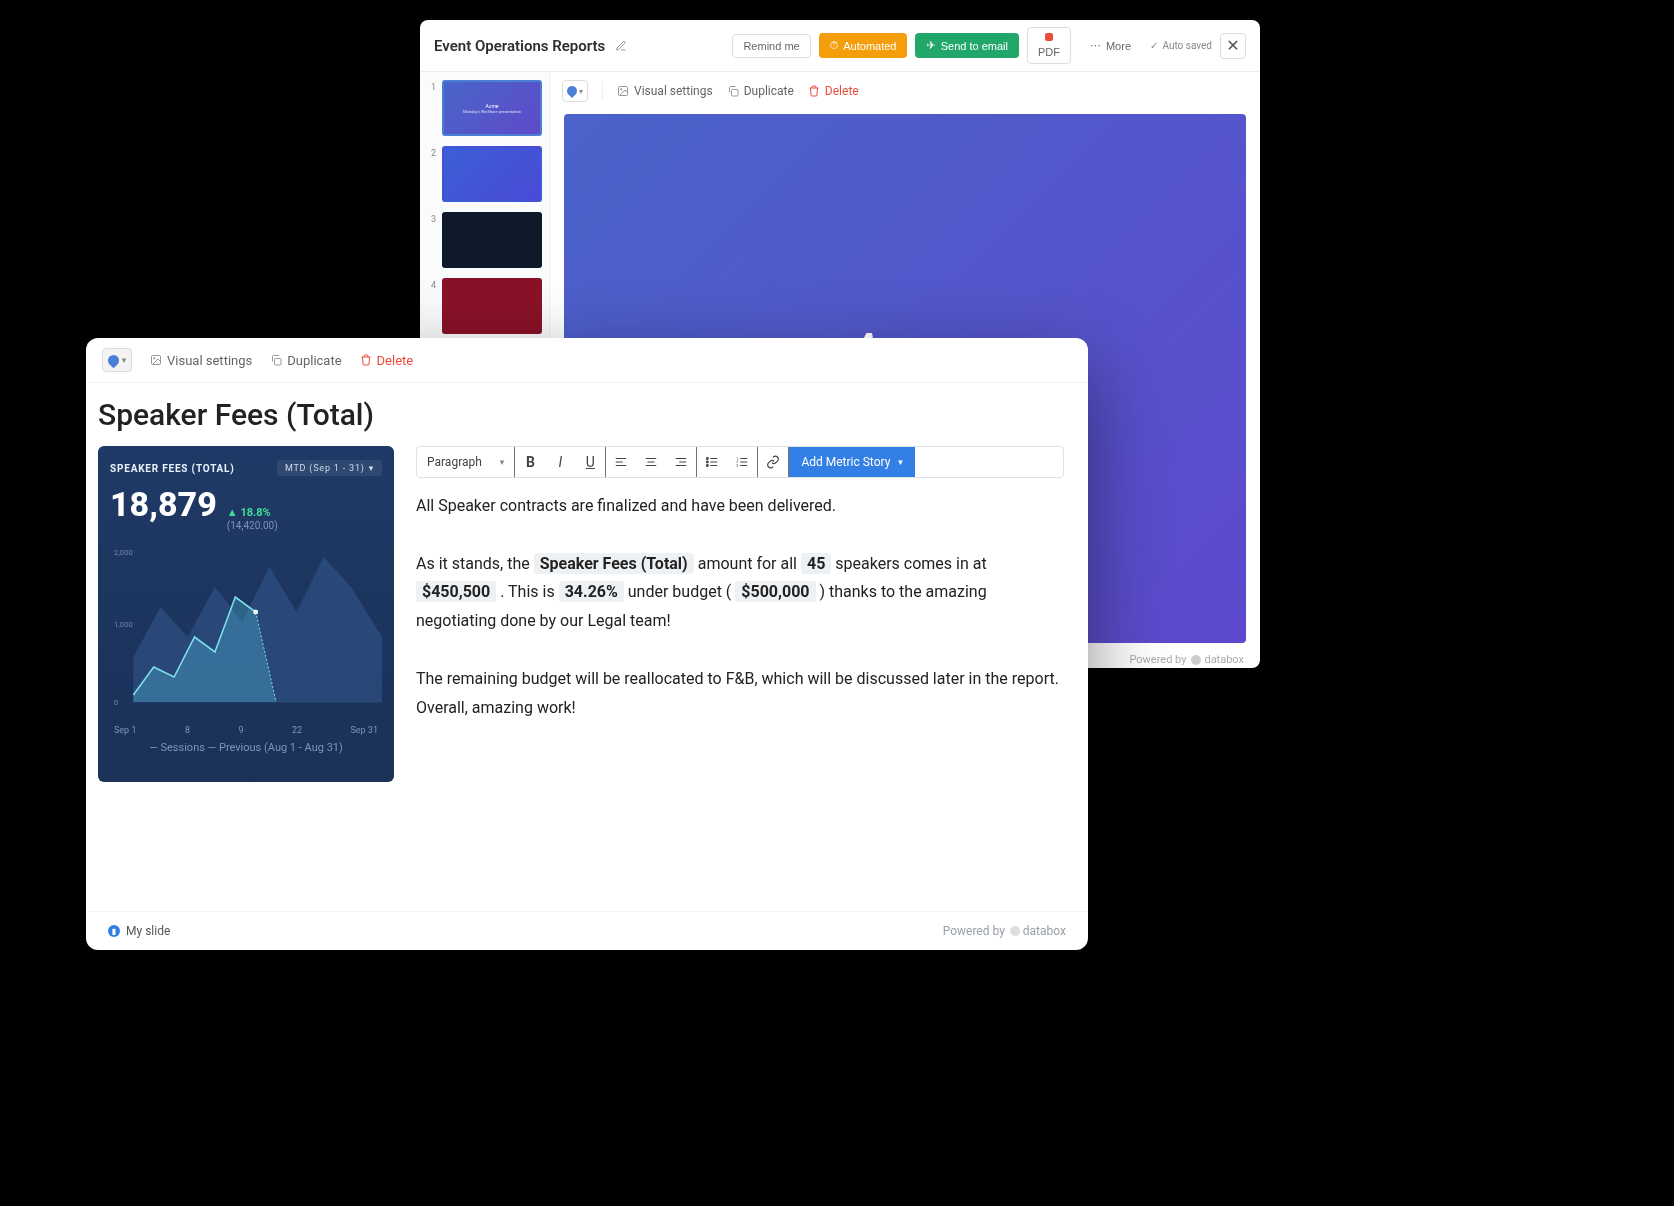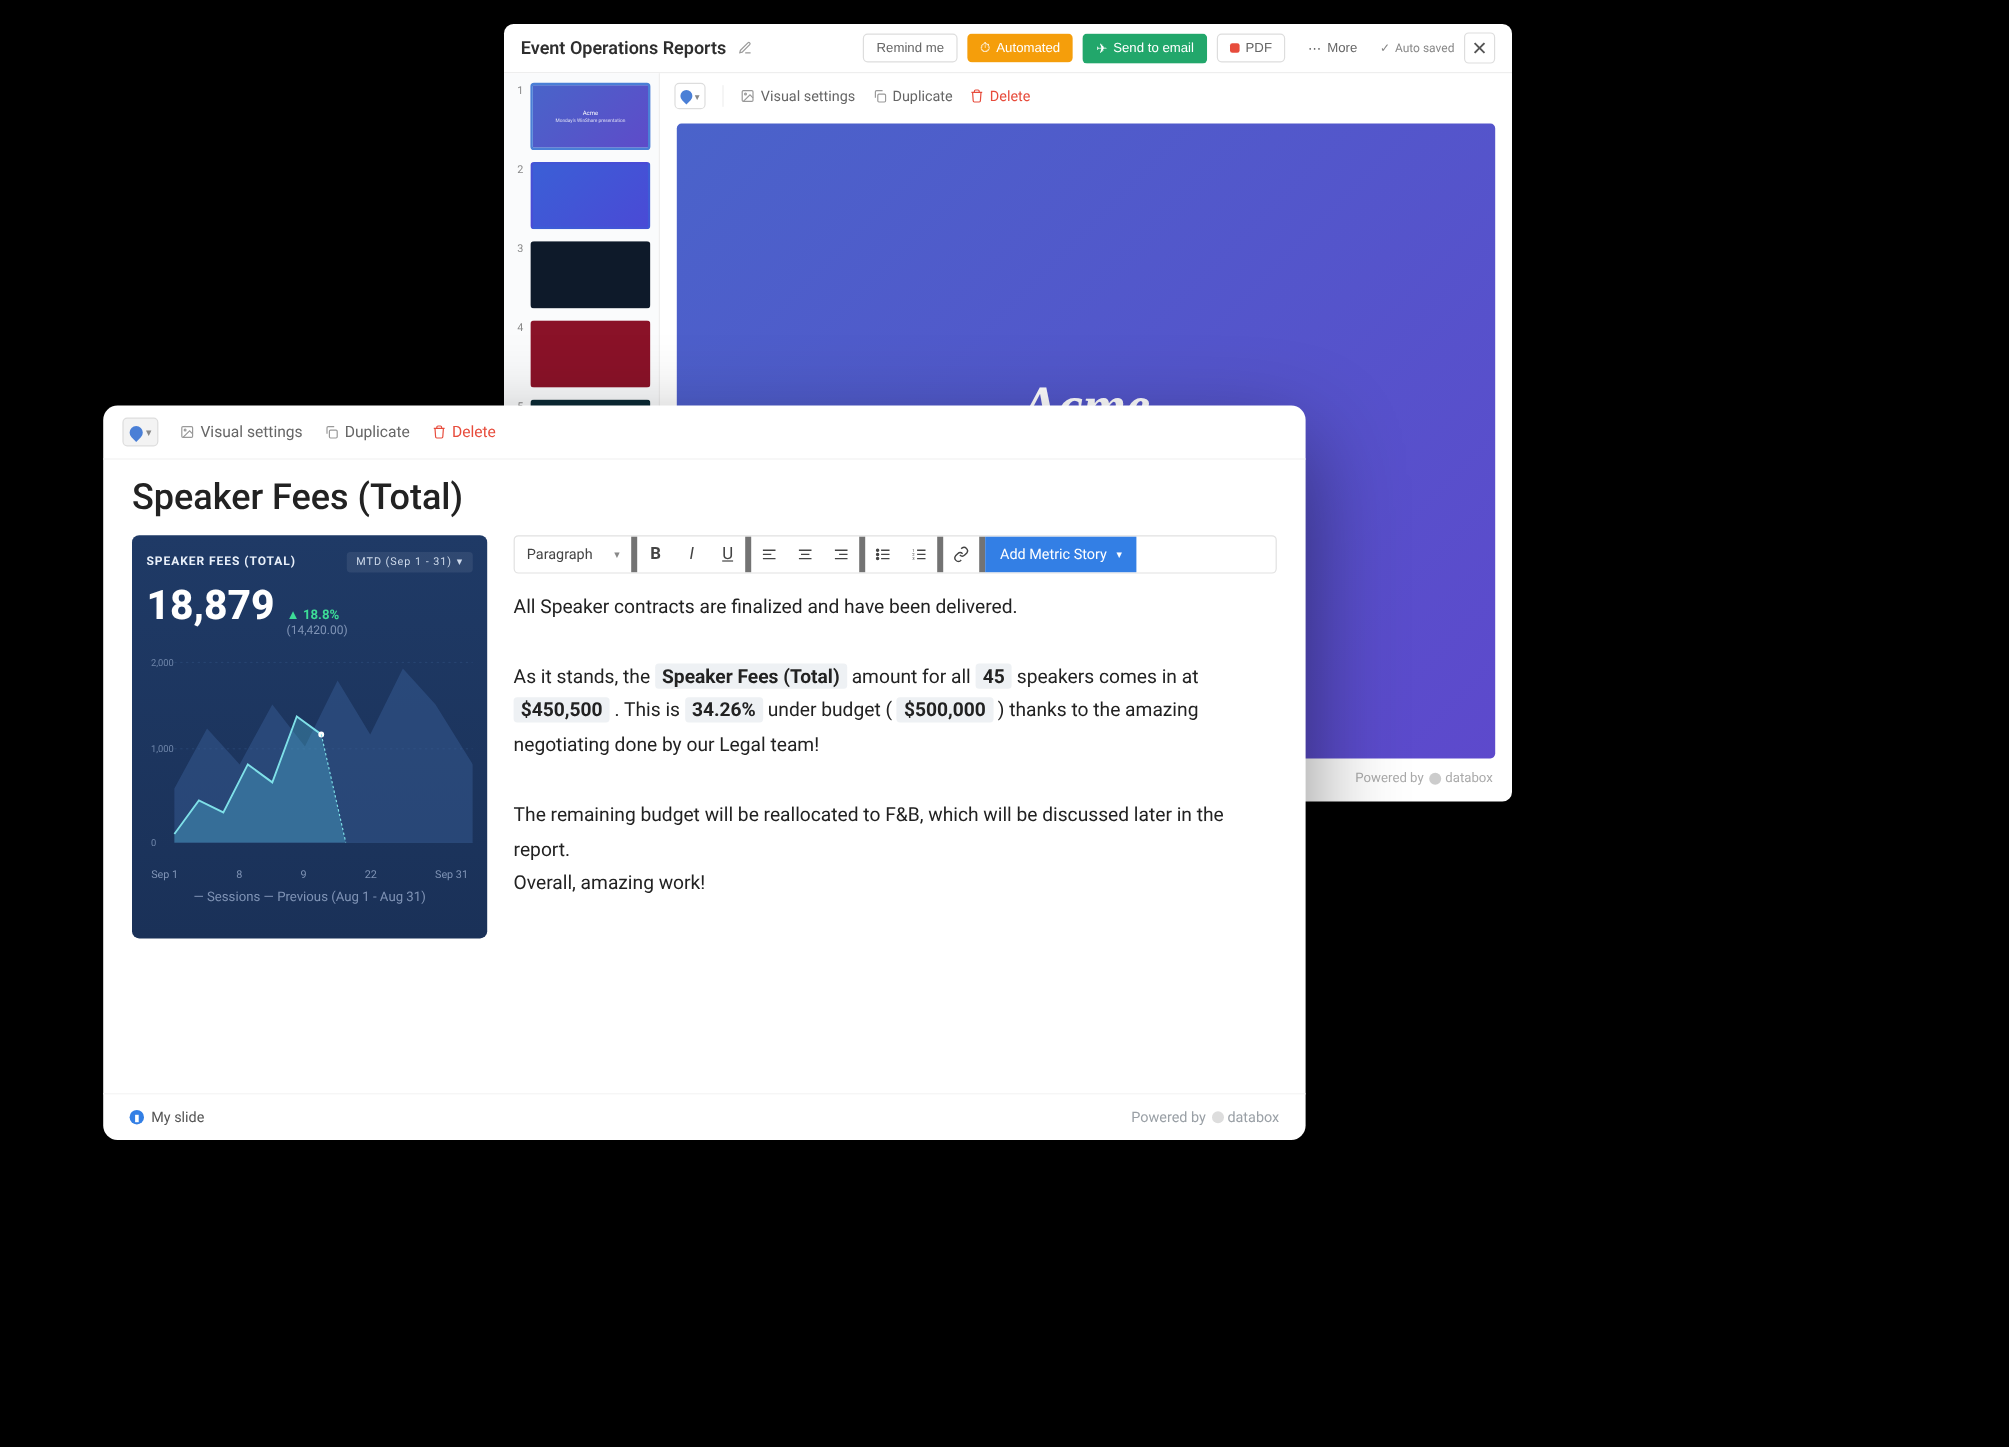--- a/index.html
+++ b/index.html
@@ -24,21 +24,21 @@
   display: flex; align-items: center; justify-content: space-between;
   padding: 7px 14px; border-bottom: 1px solid #eee;
 }
 .bw-title { font-size: 15px; font-weight: 600; color: #2e2e2e; display:flex; align-items:center; gap:10px; }
 .bw-title svg { color:#999; }
 .bw-actions { display: flex; gap: 8px; align-items:center; }
 .btn { font-size: 11px; padding: 5px 10px; border-radius: 4px; border: 1px solid transparent; cursor: pointer; display:inline-flex; align-items:center; gap:5px; }
 .btn-outline { background:#fff; border-color:#ddd; color:#666; }
 .btn-orange { background:#f59e0b; color:#fff; }
 .btn-green  { background:#22a76b; color:#fff; }
-.btn-pdf    { background:#fff; border-color:#ddd; color:#666; }
+.btn-pdf    { background:#fff; border-color:#ddd; color:#666;flex-direction:column; }
 .btn-pdf .pdfdot { width:8px;height:8px;background:#e74c3c;border-radius:2px;display:inline-block;}
 .btn-more   { background:transparent; color:#666; }
 .autosaved  { font-size:10px; color:#888; display:flex;align-items:center;gap:4px;}
 .closex     { width:26px;height:26px;display:flex;align-items:center;justify-content:center;border:1px solid #ddd;border-radius:4px;color:#555;cursor:pointer;}
 .bw-body { display:flex; height: calc(100% - 44px); }
 .thumbs { width: 130px; background:#fafbfc; border-right:1px solid #eee; padding:8px; overflow:hidden;}
 .thumb { position:relative; margin-bottom:10px; }
 .thumb .num { position:absolute; left:3px; top:2px; font-size:9px; color:#888;}
 .thumb .slide { margin-left:14px; width:100px; height:56px; border-radius:3px; border:2px solid transparent; }
 .thumb.sel .slide { border-color:#4a7fd6; }
@@ -73,41 +73,41 @@
   position: absolute;
   left: 86px; top: 338px;
   width: 1002px; height: 612px;
   background:#fff;
   border-radius:12px;
   box-shadow: 0 30px 80px rgba(0,0,0,.45);
   display:flex; flex-direction:column;
 }
 .fw-tbar { display:flex; gap:18px; align-items:center; padding:10px 16px; font-size:13px; color:#666; border-bottom:1px solid #f2f2f2;}
 .fw-tbar .droplet2 { width:30px;height:24px;border:1px solid #ddd;background:#f3f3f3;border-radius:4px;display:flex;align-items:center;justify-content:center;gap:3px;}
-.fw-content { flex:1; padding: 14px 24px 8px 24px; overflow:hidden;}
+.fw-content { flex:1; padding: 14px 24px 8px 12px; overflow:hidden;}
 .fw-title { font-size:30px; font-weight:500; color:#222; margin-bottom:14px;}
 .fw-row { display:flex; gap:22px; }
 .chartbox {
   width:296px; height:336px; border-radius:6px;
   background: linear-gradient(180deg,#1f3a66 0%, #1a3158 100%);
   color:#cdd9ea; padding:14px 12px 10px 12px; position:relative; flex-shrink:0;
 }
 .chart-hdr { display:flex; justify-content:space-between; align-items:center; font-size:10px; letter-spacing:.08em;}
 .chart-hdr .lbl { font-weight:700; color:#e9f0fa; }
 .chart-hdr .rng { background:rgba(255,255,255,.08); padding:3px 8px; border-radius:3px; font-size:9px; display:flex;align-items:center;gap:4px;}
 .chart-val { display:flex; align-items:baseline; gap:10px; margin-top:8px;}
 .chart-val .big { font-size:34px; font-weight:800; color:#fff;}
 .chart-val .delta { color:#3ddc97; font-size:11px; font-weight:700;}
 .chart-val .prev { color:#7f93b5; font-size:10px; display:block;}
 .chart-svg { width:100%; height:180px; margin-top:6px;}
 .chart-xaxis { display:flex; justify-content:space-between; font-size:9px; color:#7f93b5; margin-top:4px; padding:0 4px;}
 .chart-legend { text-align:center; font-size:11px; color:#7f93b5; margin-top:6px;}
 .editor { flex:1; }
 .ed-toolbar { display:flex; border:1px solid #e1e1e1; border-radius:4px; height:32px; overflow:hidden;}
-.ed-group { display:flex; align-items:center; border-right:5px solid #737373; }
+.ed-group { display:flex; align-items:center; border-right:1px solid #737373; }
 .ed-btn { width:30px; height:30px; display:flex; align-items:center; justify-content:center; color:#444; font-size:14px; cursor:pointer;}
 .ed-sel { padding:0 10px; font-size:12px; color:#444; display:flex; align-items:center; gap:18px;}
 .ed-add { background:#337fe5; color:#fff; font-size:12px; padding:0 12px; display:flex; align-items:center; gap:8px;}
 .ed-body { margin-top:14px; font-size:16px; color:#222; line-height:1.8;}
 .chip { background:#eef1f4; padding:1px 6px; border-radius:3px; font-weight:700;}
 .fw-foot { display:flex; justify-content:space-between; padding:12px 22px; font-size:12px; color:#9aa0a6; border-top:1px solid #f4f4f4;}
 .fw-foot .left { display:flex;align-items:center;gap:6px; color:#555;}
 .icon-sm{width:12px;height:12px;}
 </style>
 </head>

